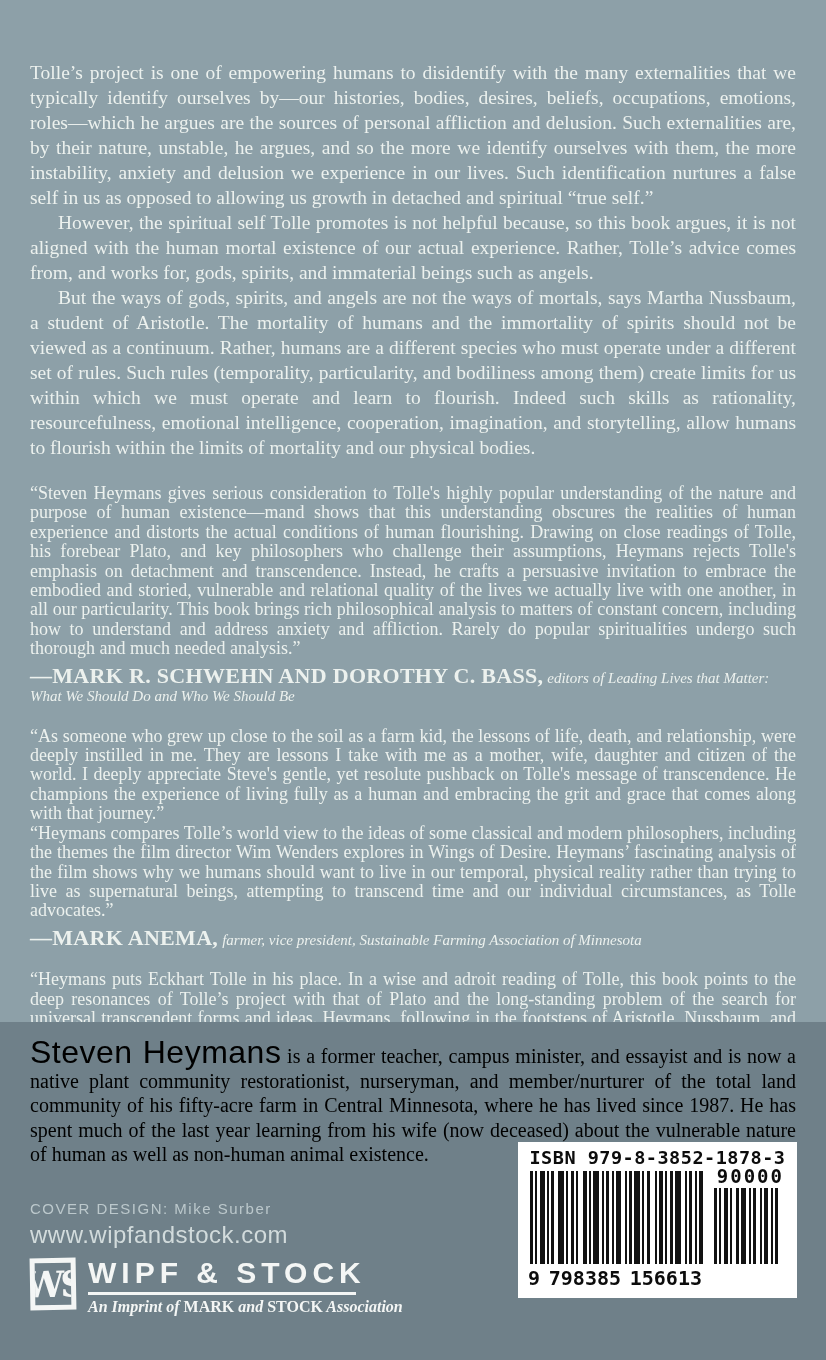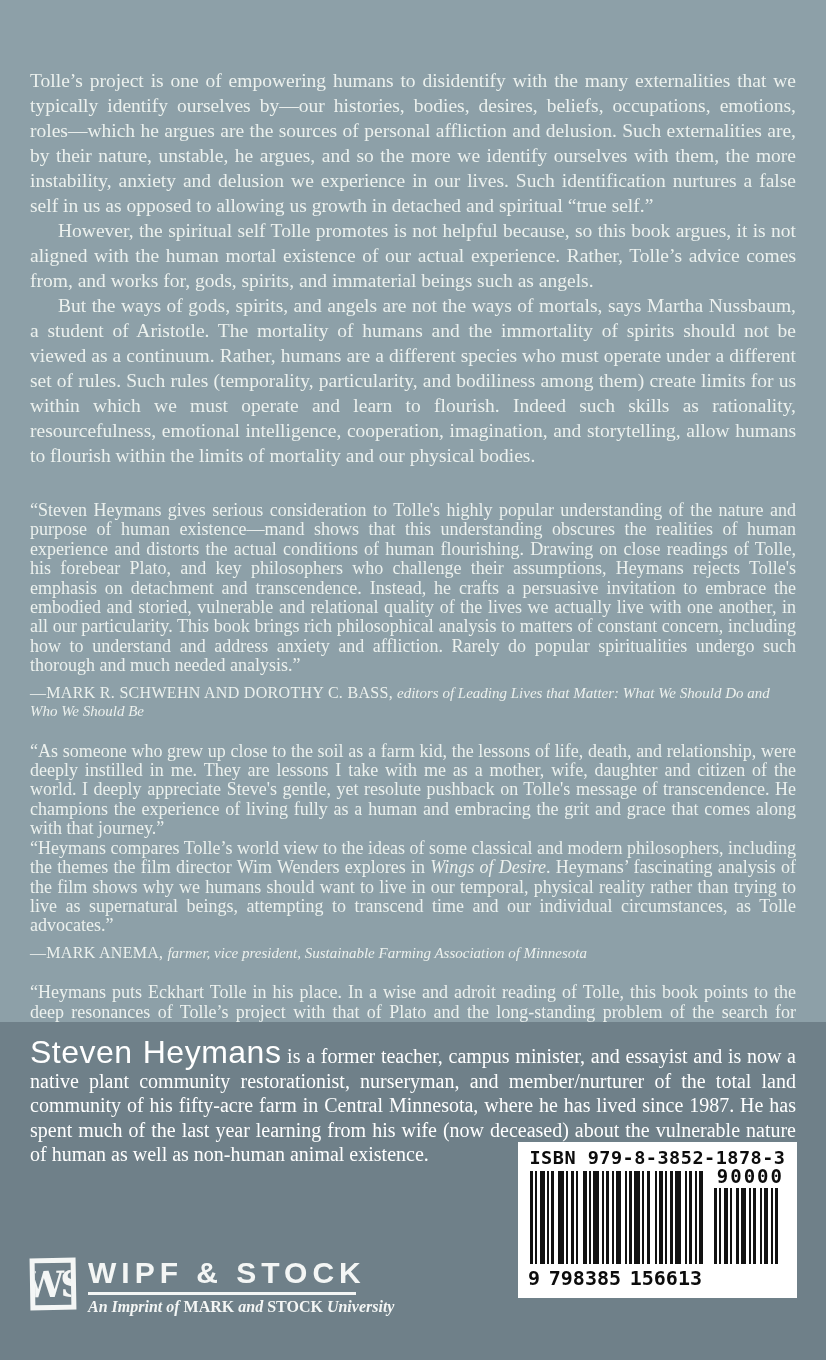--- a/index.html
+++ b/index.html
@@ -2,35 +2,35 @@
 <html><head>
 <meta charset="utf-8">
 <style>
   html,body{margin:0;padding:0;background:#444;}
   .page{
     position:relative;width:826px;height:1360px;margin:0 auto;
     background:#8DA0A8;overflow:hidden;
     font-family:"Liberation Serif",serif;color:#ECF1EE;
   }
   
-  .top{position:absolute;left:0;top:12px;width:826px;height:1022px;
+  .top{position:absolute;left:0;top:4px;width:826px;height:1022px;
        box-sizing:border-box;padding:56px 30px 0;}
   .body-par{margin:0;font-size:19.5px;line-height:25px;text-align:justify;}
   .body-par.indent{text-indent:28px;}
-  .endorsements{margin-top:33px;}
+  .endorsements{margin-top:24px;}
   .quote{margin:0;font-size:18px;line-height:19.4px;text-align:justify;}
-  .it{font-style:italic;}
+  .it{}
   .attr{margin:8px 0 21px;line-height:18.5px;text-align:left;}
-  .attr-name{font-weight:400;font-size:16px;letter-spacing:.3px;}
+  .attr-name{font-weight:700;font-size:22px;letter-spacing:.3px;}
   .attr-role{font-style:italic;font-size:15px;}
   
   .footer{position:absolute;left:0;top:1022px;width:826px;height:338px;
           background:#6F8089;}
   .bio{margin:0;padding:18px 30px 0;font-size:20px;line-height:24.5px;
-       text-align:justify;color:#ffffff;}
+       text-align:justify;color:#000000;}
   .bio-name{font-family:"Liberation Sans",sans-serif;font-size:32px;
             letter-spacing:.5px;}
   .credits{position:absolute;left:30px;top:178px;
            font-family:"Liberation Sans",sans-serif;}
   .cover-design{font-size:15px;letter-spacing:1.5px;color:#BCC8CC;}
   .website{font-size:24px;letter-spacing:.5px;color:#D2DBDC;margin-top:4px;}
   .logo-row{position:absolute;left:30px;top:236px;display:flex;gap:12px;
             align-items:flex-start;}
   .ws-box{width:36px;height:42px;border:5px solid #F4F6F5;display:flex;
           align-items:center;justify-content:center;overflow:hidden;
@@ -89,29 +89,33 @@
         <p class="quote"><span>“Heymans puts Eckhart Tolle in his place. In a wise and adroit reading of Tolle, this book points to the deep resonances of Tolle’s project with that of Plato and the long-standing problem of the search for universal transcendent forms and ideas. Heymans, following in the footsteps of Aristotle, Nussbaum, and McIntyre, brings us back down to earth, showing us the way to be fully human is to embrace the body, particularity, the place we live, and the people to whom we belong. If you have felt wary of Tolle’s flight to the beyond, Heymans will help you know why.”</span><span class="it"></span><span></span></p>
         <p class="attr"><span class="attr-name">—KATHLEEN A. CAHALAN,</span> <span class="attr-role">professor emerita, Saint John’s University, Collegeville, Minnesota</span></p>
       </div>
 
     </div>
   </section>
 
   <section class="footer">
     <p class="bio"><span class="bio-name">Steven Heymans</span><span> is a former teacher, campus minister, and essayist and is now a native plant community restorationist, nurseryman, and member/nurturer of the total land community of his fifty-acre farm in Central Minnesota, where he has lived since 1987. He has spent much of the last year learning from his wife (now deceased) about the vulnerable nature of human as well as non-human animal existence.</span></p>
 
+    <div class="credits">
+      <div class="cover-design">COVER DESIGN: Mike Surber</div>
+      <div class="website">www.wipfandstock.com</div>
+    </div>
 
     <div class="logo-row">
       <div class="ws-box">
           <span>WS</span>
         </div>
       <div class="logo-text">
         <div class="logo-name">WIPF &amp; STOCK</div>
         <div class="logo-rule"></div>
-        <div class="imprint"><span>An Imprint of </span><span class="caps">MARK</span><span> and </span><span class="caps">STOCK</span><span> University</span></div>
+        <div class="imprint"><span>An Imprint of </span><span class="caps">MARK</span><span> and </span><span class="caps">STOCK</span><span> Association</span></div>
       </div>
     </div>
 
     <div class="barcode">
       <div class="isbn">ISBN 979-8-3852-1878-3</div>
       <div class="price">90000</div>
       <div class="bars-main">
           <div class="bar" style="width: 3px; margin-right: 2px;"></div>
           <div class="bar" style="width: 2px; margin-right: 3px;"></div>
           <div class="bar" style="width: 5px; margin-right: 2px;"></div>

